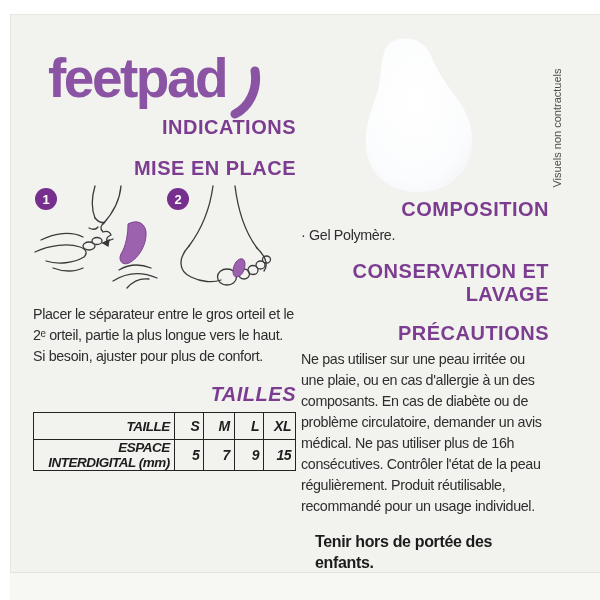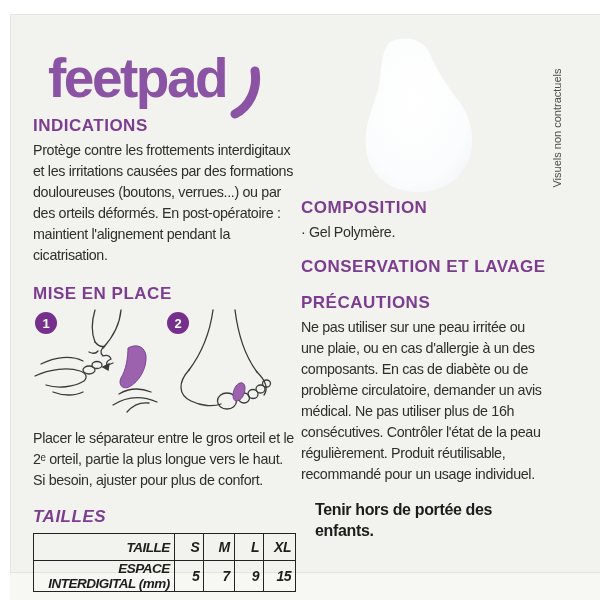--- a/index.html
+++ b/index.html
@@ -27,22 +27,23 @@
   .logo-text{
     font-size:55px;font-weight:700;letter-spacing:-2.5px;
     color:#8b53a4;line-height:1;text-transform:lowercase;
   }
   .logo-swoosh{margin-left:4px;margin-bottom:-14px;}
   
   .col-left{position:absolute;left:33px;top:116px;width:263px;}
   .col-right{position:absolute;left:301px;top:198px;width:248px;}
   h2.sec{
     margin:0 0 4px 0;
-    font-size:17px;font-weight:700;letter-spacing:0.5px;
+    font-size:20px;font-weight:700;letter-spacing:0.5px;
     color:#7c3d90;
+    text-align:right;
   }
   p.body{
     margin:0;
     font-size:14.3px;line-height:21px;letter-spacing:-0.35px;
     color:#2e2e2e;
   }
   .sec-block{margin-bottom:14px;}
   
   .steps-row{display:flex;gap:4px;margin:2px 0 8px 0;}
   .step{position:relative;width:128px;height:112px;}
@@ -101,21 +102,20 @@
   <span class="logo-text">feetpad</span>
   <svg class="logo-swoosh" width="32" height="54" viewBox="0 0 32 54">
     <path d="M25,5 C28,24 19,41 5,48" fill="none" stroke="#8b53a4" stroke-width="9" stroke-linecap="round"></path>
   </svg>
 </div>
 
 <div class="col-left">
 
   <div class="sec-block">
     <h2 class="sec">INDICATIONS</h2>
-    <p class="body">Protège contre les frottements interdigitaux et les irritations causées par des formations douloureuses (boutons, verrues...) ou par des orteils déformés. En post-opératoire : maintient l'alignement pendant la cicatrisation.</p>
   </div>
 
   <div class="sec-block" style="margin-top:18px;">
     <h2 class="sec">MISE EN PLACE</h2>
 
     <div class="steps-row">
       <div class="step">
         <svg width="128" height="112" viewBox="0 0 128 112">
           <g fill="none" stroke="#3a3a3a" stroke-width="1.3" stroke-linecap="round">
             <path d="M62,2 C59,12 58,24 62,34"></path>

